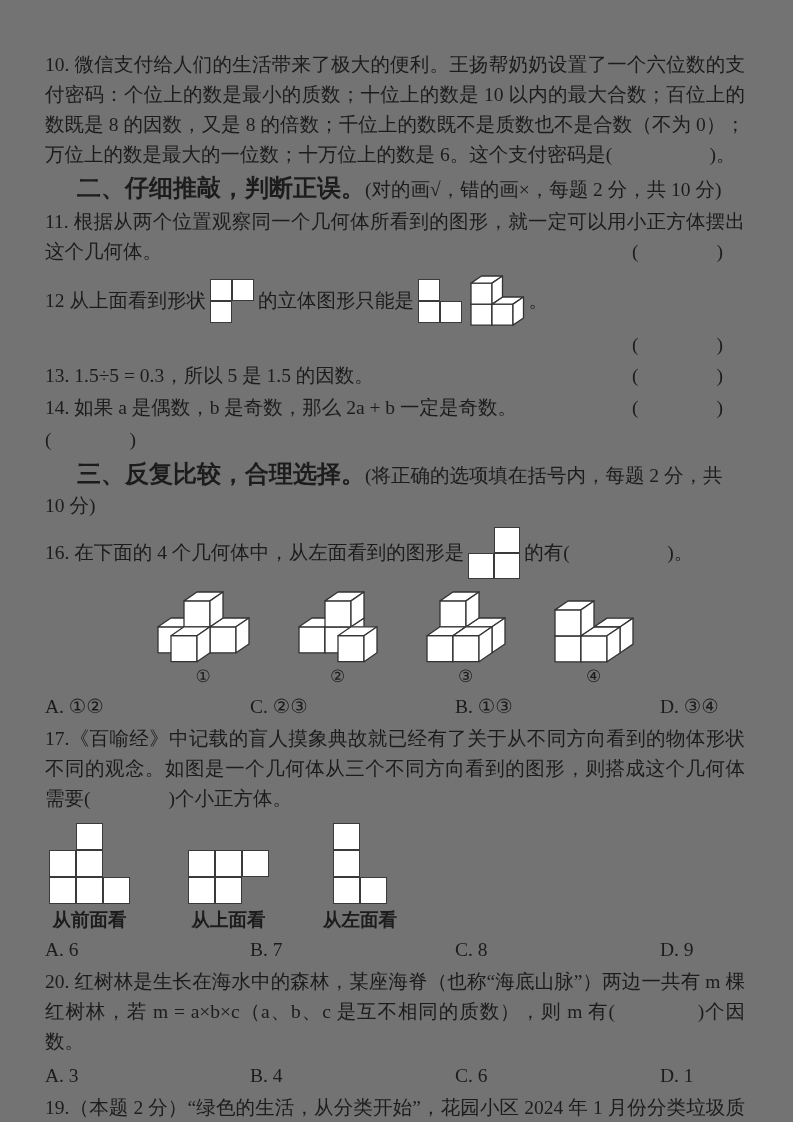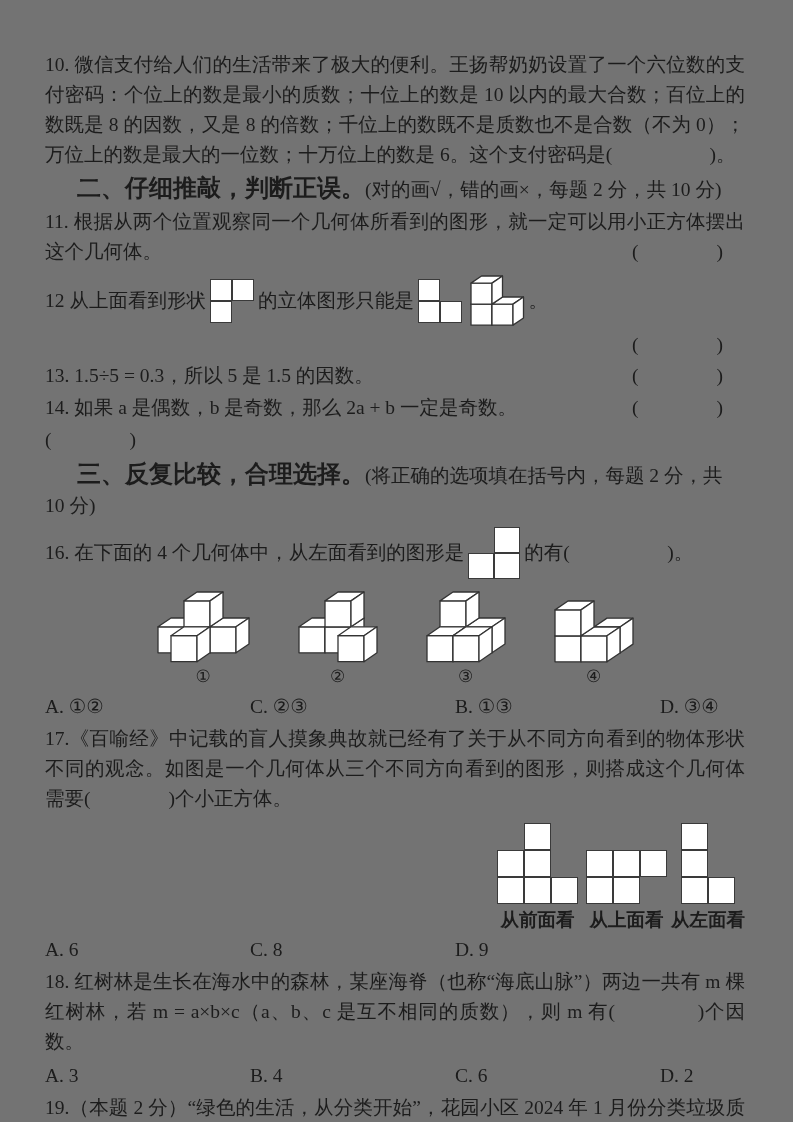--- a/index.html
+++ b/index.html
@@ -18,21 +18,21 @@
   .row{display:flex;align-items:center;}
   .q12row{margin-top:5px;height:58px;}
   .q16row{margin-top:3px;height:58px;}
   .blank-line{text-align:right;padding-right:22px;height:30px;line-height:30px;}
   .jrow{display:flex;justify-content:space-between;line-height:32px;}
   .jrow .blank{margin-right:22px;}
   .figrow{display:flex;justify-content:center;align-items:flex-end;gap:40px;margin:8px 0 0;}
   .figcol{display:flex;flex-direction:column;align-items:center;gap:2px;}
   .figlabel{font-size:17px;line-height:22px;}
   .optrow{display:grid;grid-template-columns:205px 205px 205px auto;margin:4px 0 2px;line-height:30px;}
-  .viewrow{display:flex;justify-content:flex-end;align-items:flex-end;margin:9px 0 2px;}
+  .viewrow{display:flex;justify-content:flex-start;align-items:flex-end;gap:50px;margin:9px 0 2px;}
   .viewcol{display:flex;flex-direction:column;align-items:center;gap:5px;}
   .viewcap{font-weight:bold;font-size:18.5px;line-height:22px;font-family:"Liberation Sans","DejaVu Sans",sans-serif;}
   .shape{display:inline-block;vertical-align:middle;margin:0 4px;}
   .cubefig{display:inline-block;line-height:0;margin:0 3px;}
 </style>
 </head>
 <body>
 
 <div class="page">
 
@@ -217,28 +217,29 @@
           <div style="position: absolute; left: 0px; top: 27px; width: 27px; height: 27px; border: 1.4px solid rgb(58, 58, 58); box-sizing: border-box; background: rgb(255, 255, 255);"></div>
           <div style="position: absolute; left: 0px; top: 54px; width: 27px; height: 27px; border: 1.4px solid rgb(58, 58, 58); box-sizing: border-box; background: rgb(255, 255, 255);"></div>
           <div style="position: absolute; left: 27px; top: 54px; width: 27px; height: 27px; border: 1.4px solid rgb(58, 58, 58); box-sizing: border-box; background: rgb(255, 255, 255);"></div>
         </span>
       <span class="viewcap">从左面看</span>
     </div>
   </div>
 
   <div class="optrow">
     <span>A. 6</span>
+    <span>B. 7</span>
     <span>C. 8</span>
     <span>D. 9</span>
   </div>
 
-  <p class="para">18. 红树林是生长在海水中的森林，某座海脊（也称“海底山脉”）两边一共有 m 棵红树林，若 m = a×b×c（a、b、c 是互不相同的质数），则 m 有(　　　　)个因数。</p>
+  <p class="para">20. 红树林是生长在海水中的森林，某座海脊（也称“海底山脉”）两边一共有 m 棵红树林，若 m = a×b×c（a、b、c 是互不相同的质数），则 m 有(　　　　)个因数。</p>
 
   <div class="optrow">
     <span>A. 3</span>
     <span>B. 4</span>
     <span>C. 6</span>
-    <span>D. 2</span>
+    <span>D. 1</span>
   </div>
 
   <p class="para">19.（本题 2 分）“绿色的生活，从分类开始”，花园小区 2024 年 1 月份分类垃圾质量既是 2 和 3 的倍数，又是 5 的倍数。下面是这个小区 1 月份分类垃圾质量的是(　　　　)。</p>
 
 </div>
 
 </body></html>

